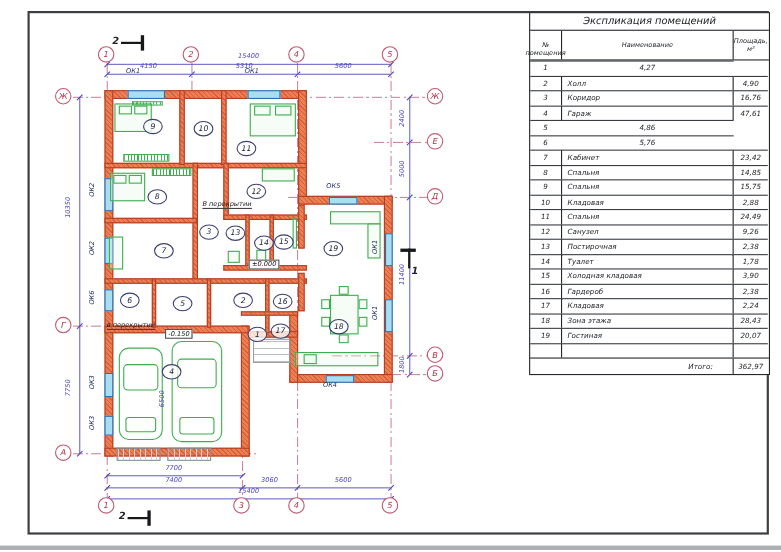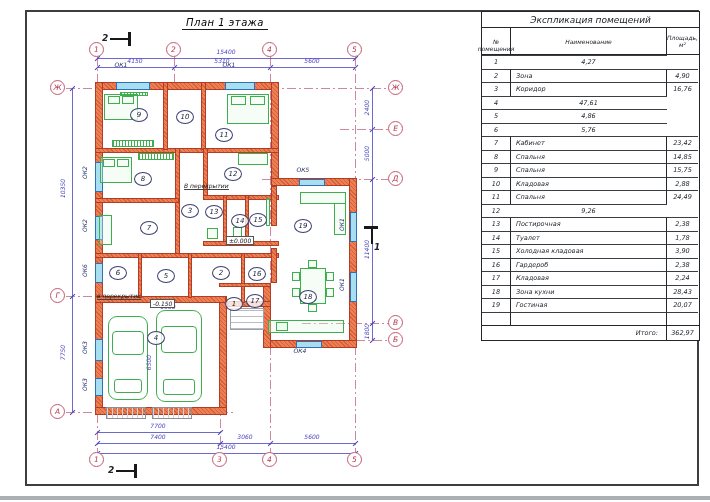--- a/index.html
+++ b/index.html
@@ -64,33 +64,30 @@
   .rt-h{display:flex;align-items:flex-end;justify-content:center;text-align:center;
         font:italic 6px "DejaVu Sans",sans-serif;padding-bottom:2px;box-sizing:border-box;}
   .rt-h.mid{align-items:center;padding-bottom:0;}
   .rt-c2b{border-left:1px solid #23262a;border-right:1px solid #23262a;}
   .rt-row{display:grid;grid-template-columns:28px 157px 31px;height:13.5px;}
   .rt-cell{border-top:1px solid #3a3d42;box-sizing:border-box;font:italic 6.5px "DejaVu Sans",sans-serif;
         display:flex;align-items:center;overflow:hidden;white-space:nowrap;}
   .rt-cell.cnum,.rt-cell.carea{justify-content:center;}
   .rt-cell.cname{padding-left:5px;border-left:1px solid #23262a;border-right:1px solid #23262a;}
   .rt-total{display:grid;grid-template-columns:185px 31px;height:14px;border-top:1.2px solid #23262a;}
-  .rt-total .tlabel{display:flex;align-items:center;justify-content:flex-end;padding-right:8px;
+  .rt-total .tlabel{display:flex;align-items:center;justify-content:flex-end;padding-right:18px;
         font:italic 6.5px "DejaVu Sans",sans-serif;border-right:1px solid #23262a;box-sizing:border-box;}
   .rt-total .tval{display:flex;align-items:center;justify-content:center;
         font:italic 6.5px "DejaVu Sans",sans-serif;}
 </style>
 </head>
 <body>
 
 <div class="sheet">
   <div class="frame"></div>
-  <div class="plan-title">
-    <span>План 1 этажа</span>
-  </div>
 
   <div id="plan">
       <div class="grid-v" style="position: absolute; left: 97px; top: 57px; height: 396px;"></div>
       <div class="grid-v" style="position: absolute; left: 174px; top: 57px; height: 28px;"></div>
       <div class="grid-v" style="position: absolute; left: 220px; top: 300px; height: 153px;"></div>
       <div class="grid-v" style="position: absolute; left: 270px; top: 57px; height: 396px;"></div>
       <div class="grid-v" style="position: absolute; left: 355px; top: 57px; height: 396px;"></div>
       <div class="grid-h" style="position: absolute; left: 66px; top: 88px; width: 323px;"></div>
       <div class="grid-h" style="position: absolute; left: 340px; top: 129px; width: 49px;"></div>
       <div class="grid-h" style="position: absolute; left: 262px; top: 179px; width: 127px;"></div>
@@ -280,30 +277,31 @@
         <span><span>Площадь,</span><br><span>м²</span></span>
       </div>
     </div>
     <div id="rt-rows">
         <div class="rt-row">
           <div class="rt-cell cnum">1</div>
           <div class="rt-cell carea">4,27</div>
         </div>
         <div class="rt-row">
           <div class="rt-cell cnum">2</div>
-          <div class="rt-cell cname">Зона</div>
+          <div class="rt-cell cname">Холл</div>
           <div class="rt-cell carea">4,90</div>
         </div>
         <div class="rt-row">
           <div class="rt-cell cnum">3</div>
           <div class="rt-cell cname">Коридор</div>
           <div class="rt-cell carea">16,76</div>
         </div>
         <div class="rt-row">
           <div class="rt-cell cnum">4</div>
+          <div class="rt-cell cname">Гараж</div>
           <div class="rt-cell carea">47,61</div>
         </div>
         <div class="rt-row">
           <div class="rt-cell cnum">5</div>
           <div class="rt-cell carea">4,86</div>
         </div>
         <div class="rt-row">
           <div class="rt-cell cnum">6</div>
           <div class="rt-cell carea">5,76</div>
         </div>
@@ -327,20 +325,21 @@
           <div class="rt-cell cname">Кладовая</div>
           <div class="rt-cell carea">2,88</div>
         </div>
         <div class="rt-row">
           <div class="rt-cell cnum">11</div>
           <div class="rt-cell cname">Спальня</div>
           <div class="rt-cell carea">24,49</div>
         </div>
         <div class="rt-row">
           <div class="rt-cell cnum">12</div>
+          <div class="rt-cell cname">Санузел</div>
           <div class="rt-cell carea">9,26</div>
         </div>
         <div class="rt-row">
           <div class="rt-cell cnum">13</div>
           <div class="rt-cell cname">Постирочная</div>
           <div class="rt-cell carea">2,38</div>
         </div>
         <div class="rt-row">
           <div class="rt-cell cnum">14</div>
           <div class="rt-cell cname">Туалет</div>
@@ -356,21 +355,21 @@
           <div class="rt-cell cname">Гардероб</div>
           <div class="rt-cell carea">2,38</div>
         </div>
         <div class="rt-row">
           <div class="rt-cell cnum">17</div>
           <div class="rt-cell cname">Кладовая</div>
           <div class="rt-cell carea">2,24</div>
         </div>
         <div class="rt-row">
           <div class="rt-cell cnum">18</div>
-          <div class="rt-cell cname">Зона кухни</div>
+          <div class="rt-cell cname">Зона этажа</div>
           <div class="rt-cell carea">28,43</div>
         </div>
         <div class="rt-row">
           <div class="rt-cell cnum">19</div>
           <div class="rt-cell cname">Гостиная</div>
           <div class="rt-cell carea">20,07</div>
         </div>
       </div>
     <div class="rt-row">
       <div class="rt-cell cnum"></div>

